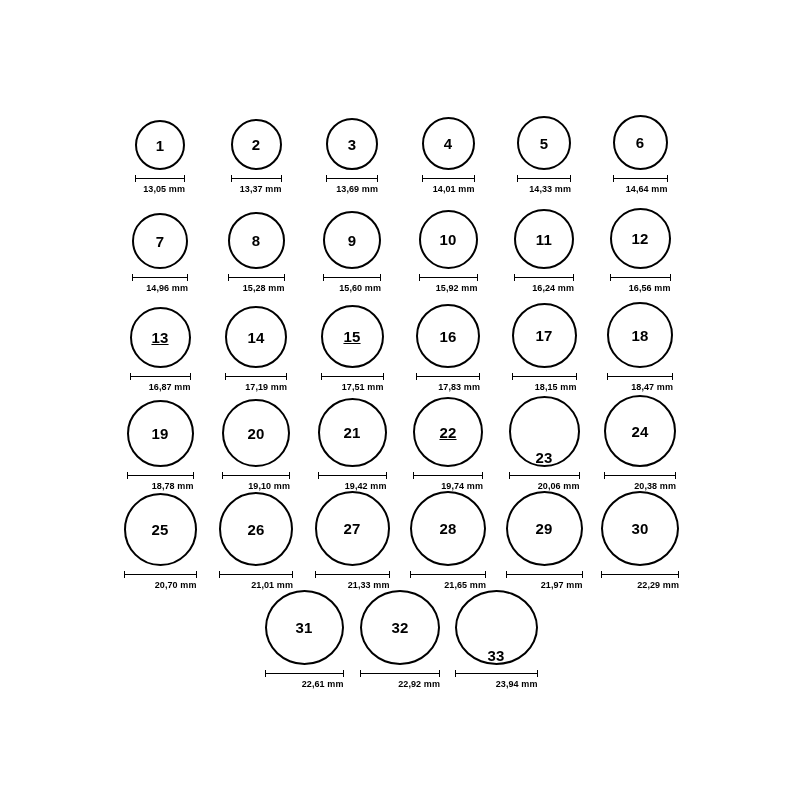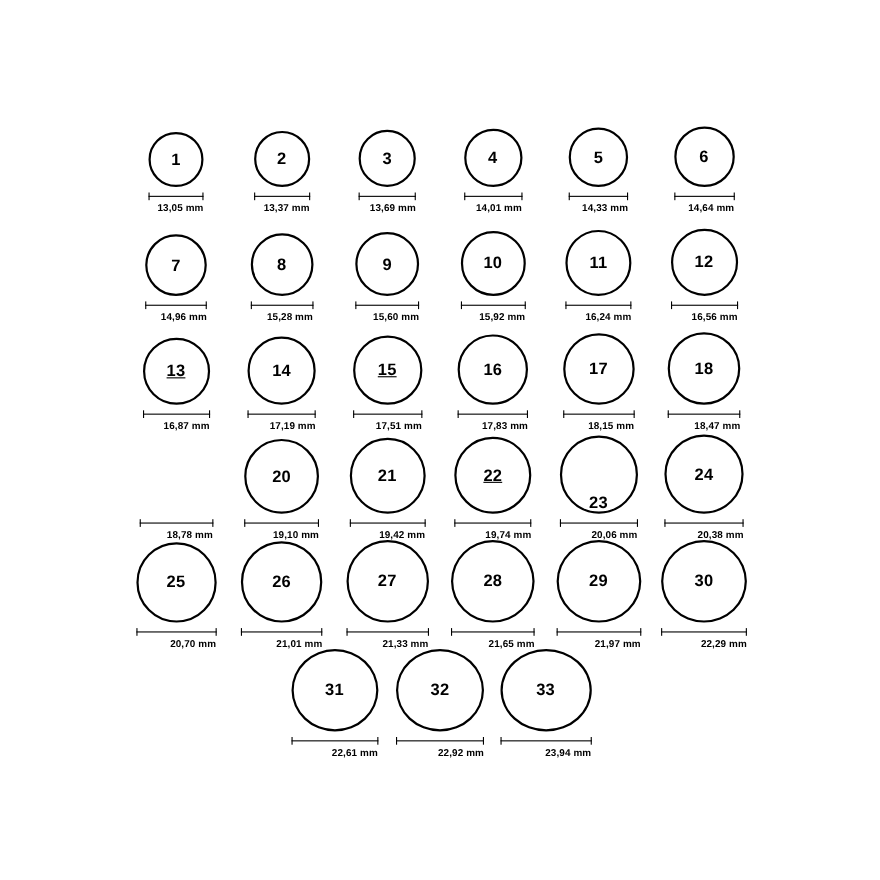--- a/index.html
+++ b/index.html
@@ -331,20 +331,23 @@
               <span class="line"></span>
               <span class="cap left"></span>
               <span class="cap right"></span>
             </div>
             <div class="mm-label">18,47 mm</div>
           </div>
         </div>
       </div>
       <div class="row">
         <div class="cell">
+          <div class="ring-circle" style="width: 67px; height: 67px;">
+            <span class="ring-num">19</span>
+          </div>
           <div class="measure">
             <div class="tick-bar" style="width: 67px;">
               <span class="line"></span>
               <span class="cap left"></span>
               <span class="cap right"></span>
             </div>
             <div class="mm-label">18,78 mm</div>
           </div>
         </div>
         <div class="cell">
@@ -514,21 +517,21 @@
           <div class="measure">
             <div class="tick-bar" style="width: 80px;">
               <span class="line"></span>
               <span class="cap left"></span>
               <span class="cap right"></span>
             </div>
             <div class="mm-label">22,92 mm</div>
           </div>
         </div>
         <div class="cell">
-          <div class="ring-circle" style="width: 83px; height: 83px;">
+          <div class="ring-circle" style="width: 83px; height: 83px; align-items: flex-end;">
             <span class="ring-num">33</span>
           </div>
           <div class="measure">
             <div class="tick-bar" style="width: 83px;">
               <span class="line"></span>
               <span class="cap left"></span>
               <span class="cap right"></span>
             </div>
             <div class="mm-label">23,94 mm</div>
           </div>

